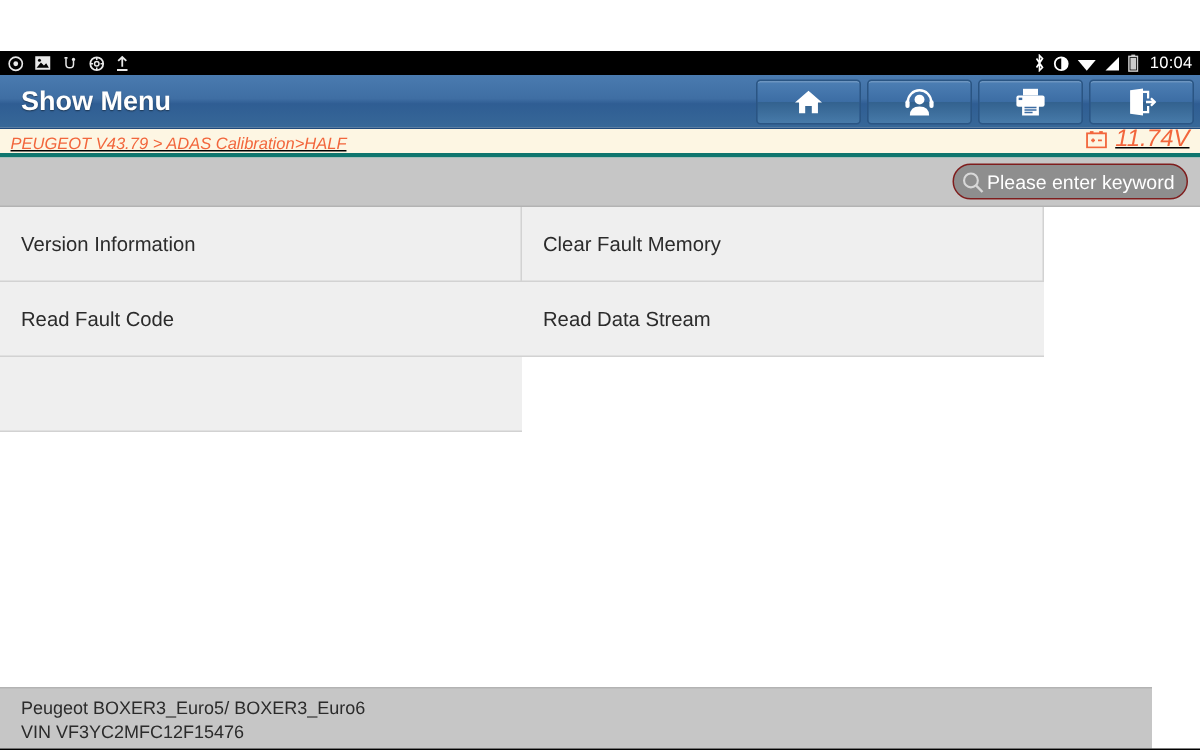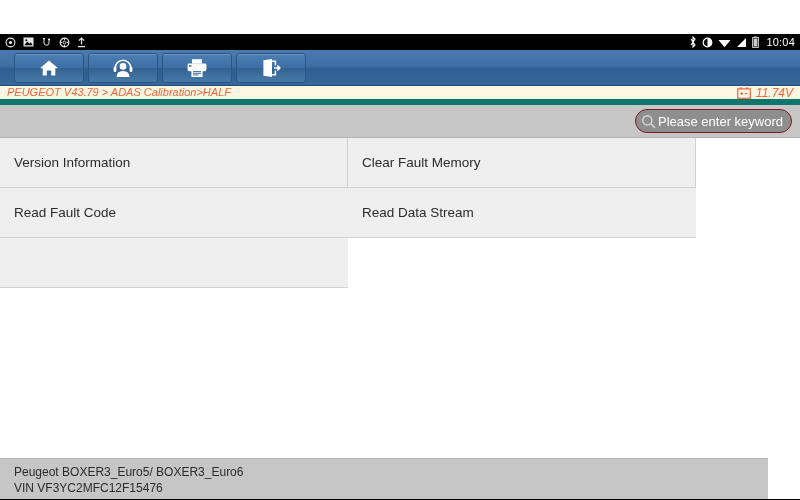--- a/index.html
+++ b/index.html
@@ -41,31 +41,32 @@
     background: linear-gradient(to bottom, #4d7fb4 0%, #3c6da4 50%, #33628f 51%, #477aa9 100%);
     border: 1px solid #2a5583;
     box-shadow: inset 0 1px 0 rgba(255,255,255,.18);
     display: flex; align-items: center; justify-content: center;
     cursor: pointer;
   }
 
   
   .crumbbar {
     height: 19px; background: #fdf6e3;
-    border-bottom: 6px solid #0f766e;
-    display: flex; align-items: flex-start; justify-content: space-between;
+    border-bottom: 3px solid #0f766e;
+    display: flex; align-items: flex-end; justify-content: space-between;
     padding: 0 7px;
+    text-decoration: underline;
   }
   .crumb {
     color: #f2663c; font-size: 11px; font-style: italic;
     white-space: nowrap;
   }
   .volt-wrap { display: flex; align-items: center; gap: 5px; }
   .volt {
-    color: #f2663c; font-size: 12px; font-style: italic;
+    color: #f2663c; font-size: 16px; font-style: italic;
   }
 
   
   .searchstrip {
     height: 33px; background: #c6c6c6;
     border-bottom: 1px solid #b3b3b3;
     display: flex; align-items: center; justify-content: flex-end;
     padding-right: 8px;
   }
   .searchbox {
@@ -168,20 +169,21 @@
       <svg class="sb-ico" width="7" height="12" viewBox="0 0 7 12">
         <rect x="2.2" y="0.4" width="2.6" height="1.2" fill="#ccc"></rect>
         <rect x="0.6" y="1.6" width="5.8" height="9.8" fill="none" stroke="#ccc" stroke-width="1"></rect>
         <rect x="1.6" y="2.6" width="3.8" height="7.8" fill="#ccc"></rect>
       </svg>
       <span class="sb-time">10:04</span>
     </div>
   </div>
 
   <div class="titlebar">
+    <div class="app-title">Show Menu</div>
     <div class="tb-buttons">
 
       <div class="tb-btn">
         <svg width="20" height="18" viewBox="0 0 20 18">
           <path d="M10 1.5 L19 9.3 L16.3 9.3 L16.3 16.5 L12.2 16.5 L12.2 11.6 L7.8 11.6 L7.8 16.5 L3.7 16.5 L3.7 9.3 L1 9.3 Z" fill="#ffffff"></path>
         </svg>
       </div>
 
       <div class="tb-btn">
         <svg width="22" height="20" viewBox="0 0 22 20">

